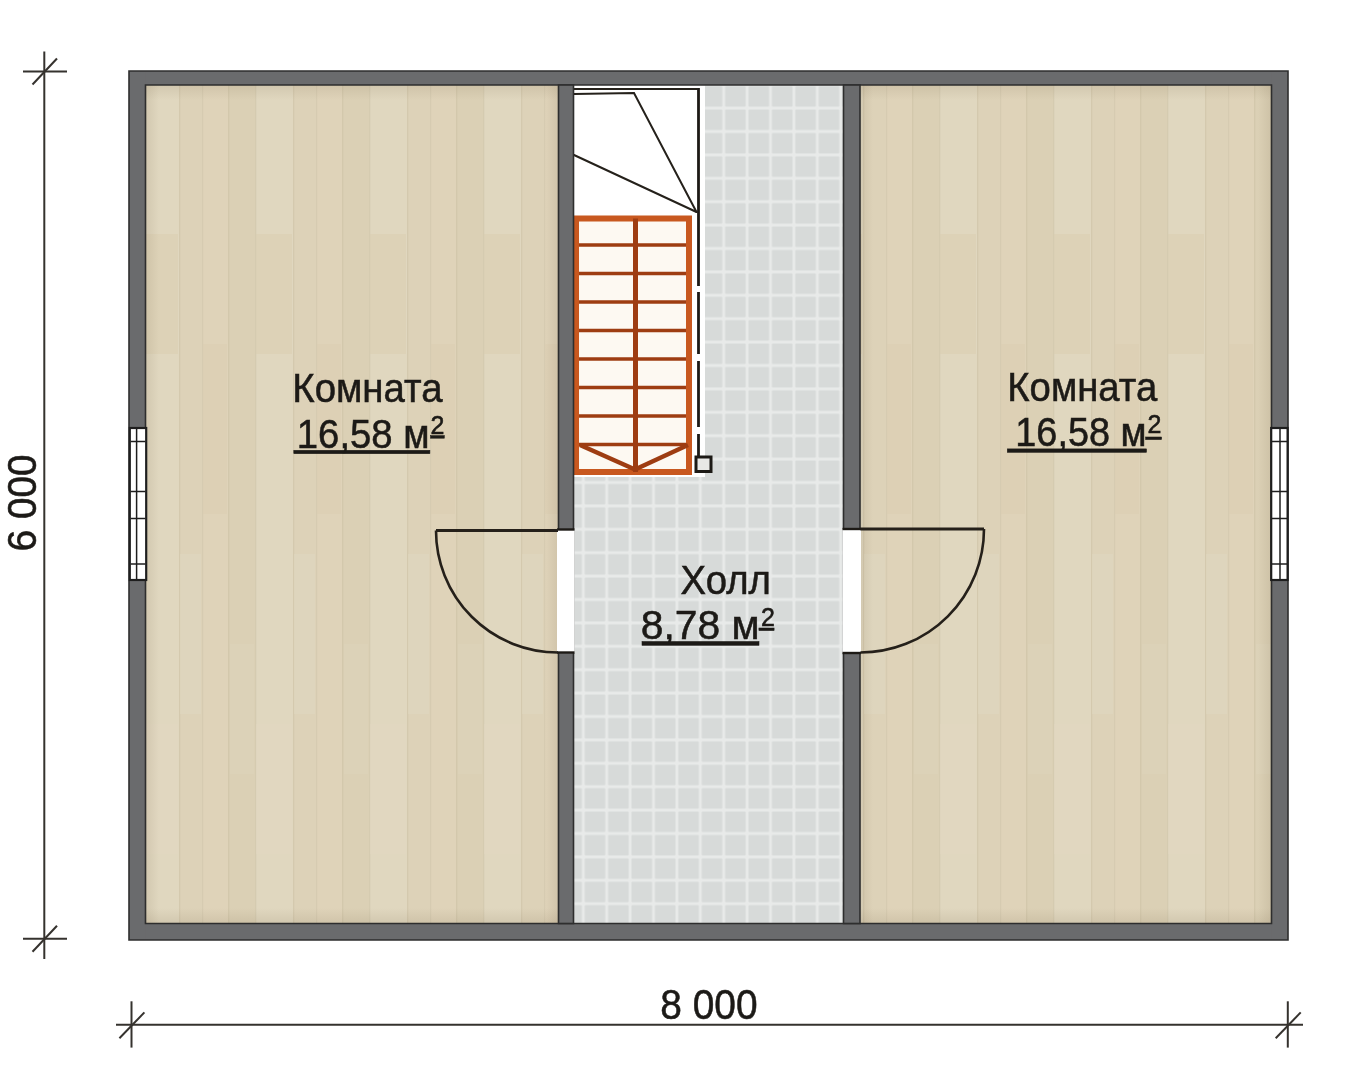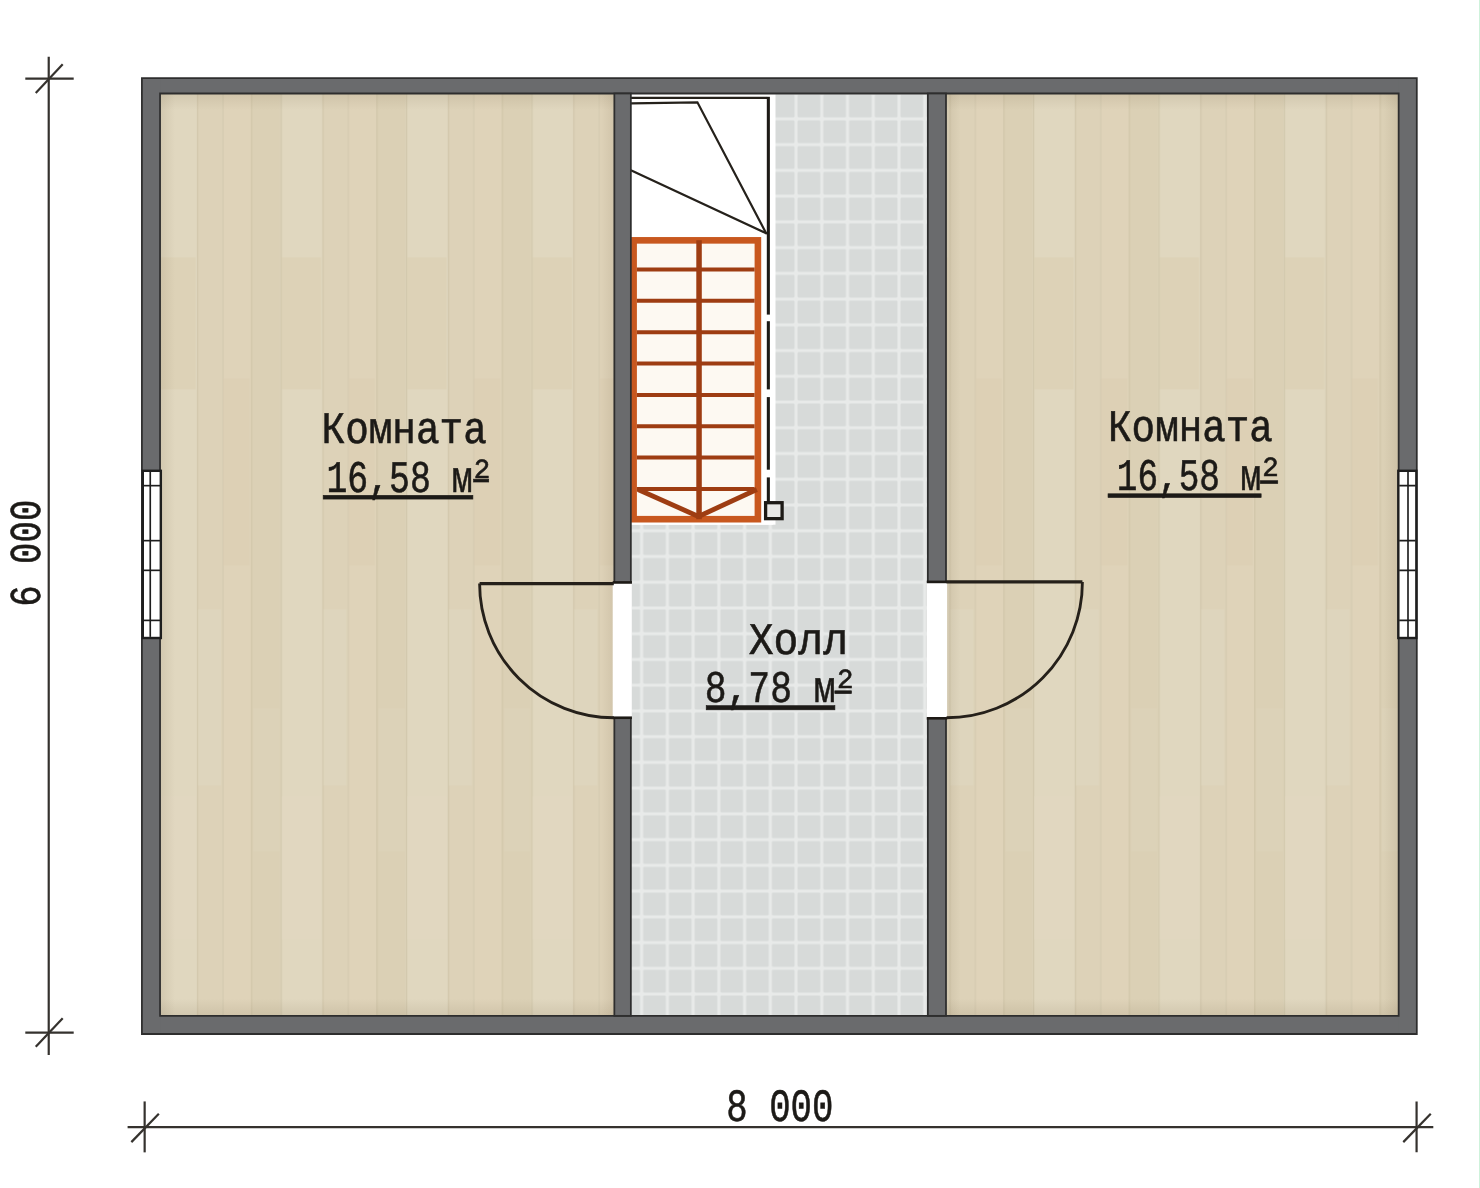--- a/index.html
+++ b/index.html
@@ -1,17 +1,17 @@
 <!DOCTYPE html>
 <html><head>
 <meta charset="utf-8">
 <style>
   html,body{margin:0;padding:0;background:#ffffff;}
-  #page{position:relative;width:1345px;height:1080px;background:#22c55e;overflow:hidden;
-        font-family:Liberation Mono, monospace;}
+  #page{position:relative;width:1345px;height:1080px;background:#a21caf;overflow:hidden;
+        font-family:Liberation Sans, sans-serif;}
   svg{display:block;}
 </style>
 </head>
 <body>
 <div id="page">
 <svg width="1345" height="1080" viewBox="0 0 1345 1080">
 <defs>
   <pattern id="wood" x="0" y="84" width="114" height="840" patternUnits="userSpaceOnUse">
     <rect width="114" height="840" fill="#ded4ba"></rect>
     <rect x="0" width="27" height="840" fill="#dbd0b5"></rect>

